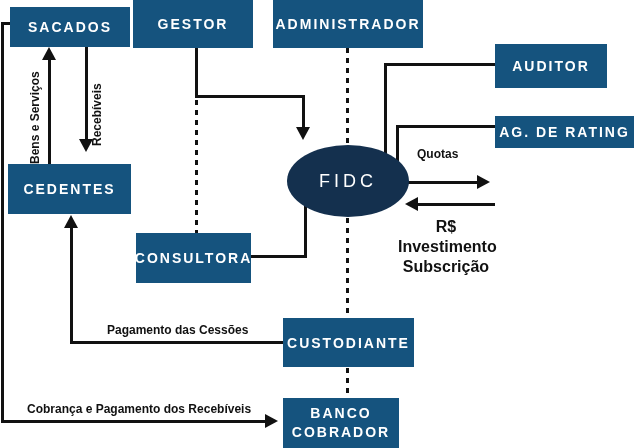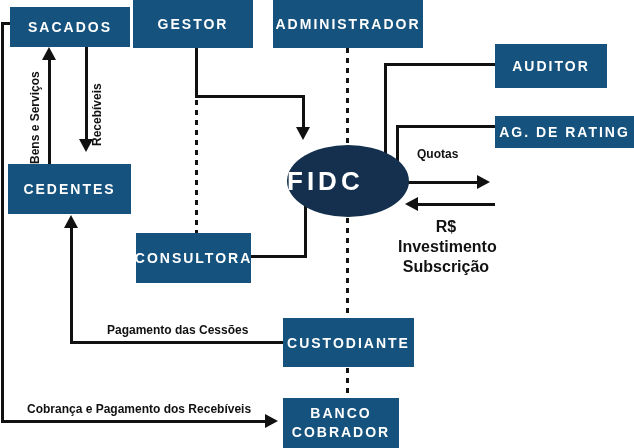--- a/index.html
+++ b/index.html
@@ -30,22 +30,22 @@
   .rating{left:495px;top:103px;width:139px;height:32px;margin-top:13px;}
   .investidores{left:495px;top:167px;width:139px;height:46px;}
   .cedentes{left:8px;top:164px;width:123px;height:50px;}
   .consultora{left:136px;top:233px;width:115px;height:50px;}
   .custodiante{left:283px;top:318px;width:131px;height:49px;}
   .banco{left:283px;top:398px;width:116px;height:50px;line-height:1.35;}
   .banco span{display:block;width:100px;}
   .fidc{
     position:absolute;left:287px;top:145px;width:122px;height:72px;
     background:var(--ellipse);border-radius:50%;
-    display:flex;align-items:center;justify-content:flex-start;
-    color:var(--boxtext);font-weight:bold;font-size:26px;letter-spacing:4px;
+    display:flex;align-items:center;justify-content:center;
+    color:var(--boxtext);font-weight:normal;font-size:18px;letter-spacing:4px;
     z-index:2;
   }
   
   .ln{position:absolute;background:var(--line);z-index:1;}
   .dash{
     position:absolute;width:3px;z-index:1;
     background:repeating-linear-gradient(to bottom,var(--line) 0 5px,transparent 5px 10px);
   }
   
   .arr{position:absolute;width:0;height:0;z-index:4;}

